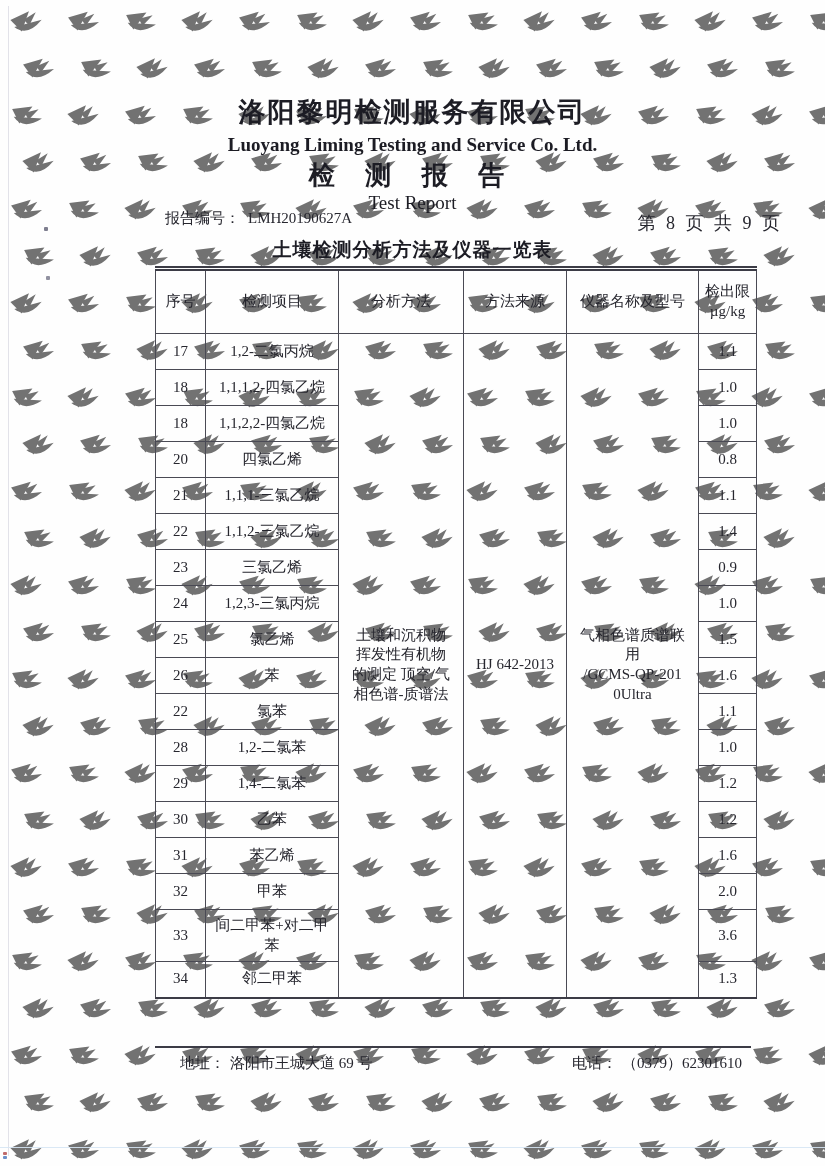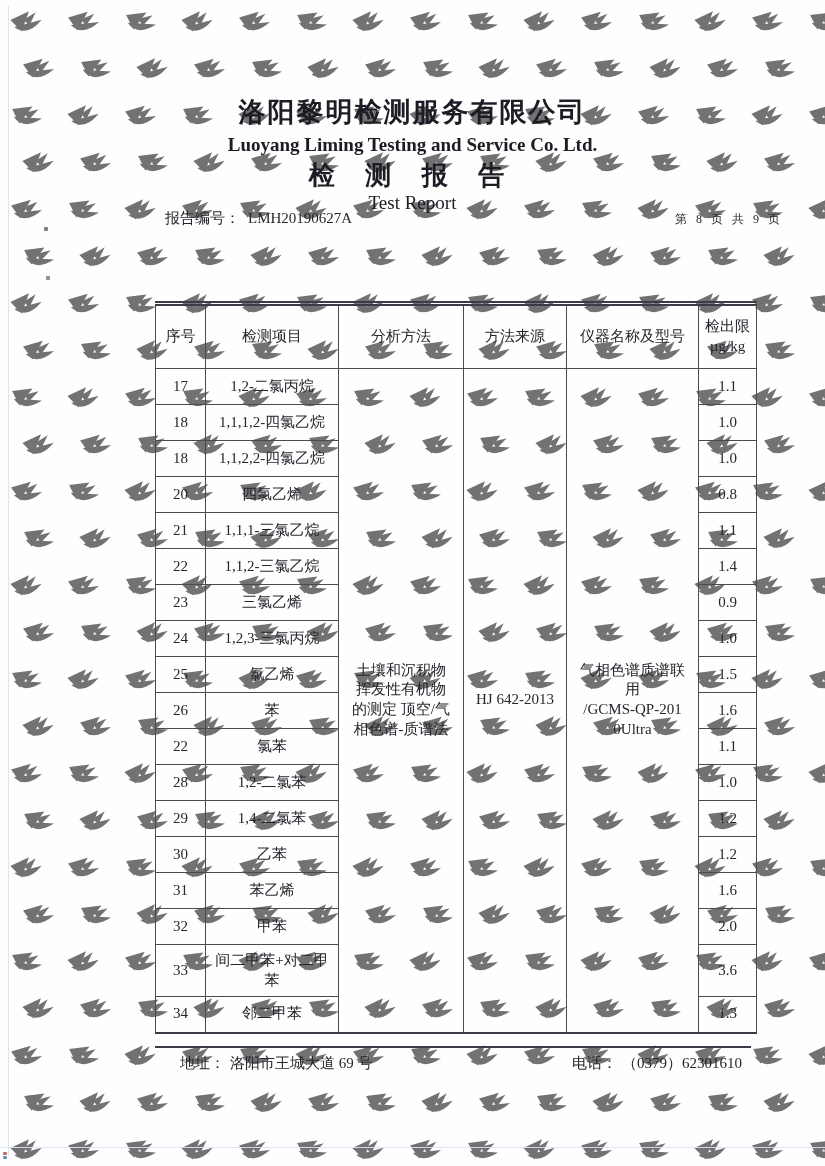--- a/index.html
+++ b/index.html
@@ -22,28 +22,28 @@
   .speck.c { left:3px;  top:1152px; width:4px; height:3px; background:#c06a6a; }
   .speck.d { left:3px;  top:1156px; width:4px; height:3px; background:#6a8fc8; }
   
   .center-line { position:absolute; left:0; right:0; text-align:center; }
   .company-cn { top:94px;  font-size:27px; font-weight:bold; letter-spacing:2px; color:#1c1c24; }
   .company-en { top:134px; font-size:19px; font-weight:bold; color:#1c1c24; }
   .title-cn   { top:158px; font-size:26px; font-weight:bold; letter-spacing:12px; color:#1c1c24; }
   .title-en   { top:192px; font-size:19px; font-weight:normal; color:#1c1c24; }
   .report-no  { position:absolute; left:165px; top:209px; font-size:15px; }
   .report-no .val { margin-left:8px; }
-  .page-info  { position:absolute; right:42px; top:211px; font-size:12px; letter-spacing:3px; }
+  .page-info  { position:absolute; right:42px; top:211px; font-size:18px; letter-spacing:3px; }
   .table-title{ top:237px; font-size:19px; font-weight:bold; letter-spacing:1px; color:#1c1c24; }
   
   table.methods {
     position:absolute; left:155px; top:266px; width:601px;
     border-collapse:collapse; table-layout:fixed;
     border-top:5px double #3c3c46; border-bottom:2px solid #3c3c46;
-    border-left:1px solid #4a4a54; border-right:1px solid #4a4a54;margin-top:35px;
+    border-left:1px solid #4a4a54; border-right:1px solid #4a4a54;
   }
   .methods th, .methods td {
     border:1px solid #4a4a54; text-align:center; vertical-align:middle;
     font-size:15px; font-weight:normal; line-height:1.32; padding:1px 2px;
     color:#26262e;
   }
   .methods thead tr { height:65px; }
   .methods tbody tr { height:36px; }
   .methods tbody tr.tall { height:52px; }
   .pre { white-space:pre-line; }
@@ -1171,20 +1171,21 @@
     <div class="center-line company-cn">洛阳黎明检测服务有限公司</div>
     <div class="center-line title-cn">检 测 报 告</div>
     <div class="center-line company-en">Luoyang Liming Testing and Service Co. Ltd.</div>
     <div class="center-line title-en">Test Report</div>
 
     <div class="report-no">
       <span>报告编号：</span><span class="val">LMH20190627A</span>
     </div>
     <div class="page-info">第 8 页 共 9 页</div>
 
+    <div class="center-line table-title">土壤检测分析方法及仪器一览表</div>
 
     <table class="methods">
       <colgroup>
         <col style="width:50px">
           <col style="width:133px">
           <col style="width:125px">
         <col style="width:103px">
           <col style="width:132px">
           <col style="width:58px">
       </colgroup>

